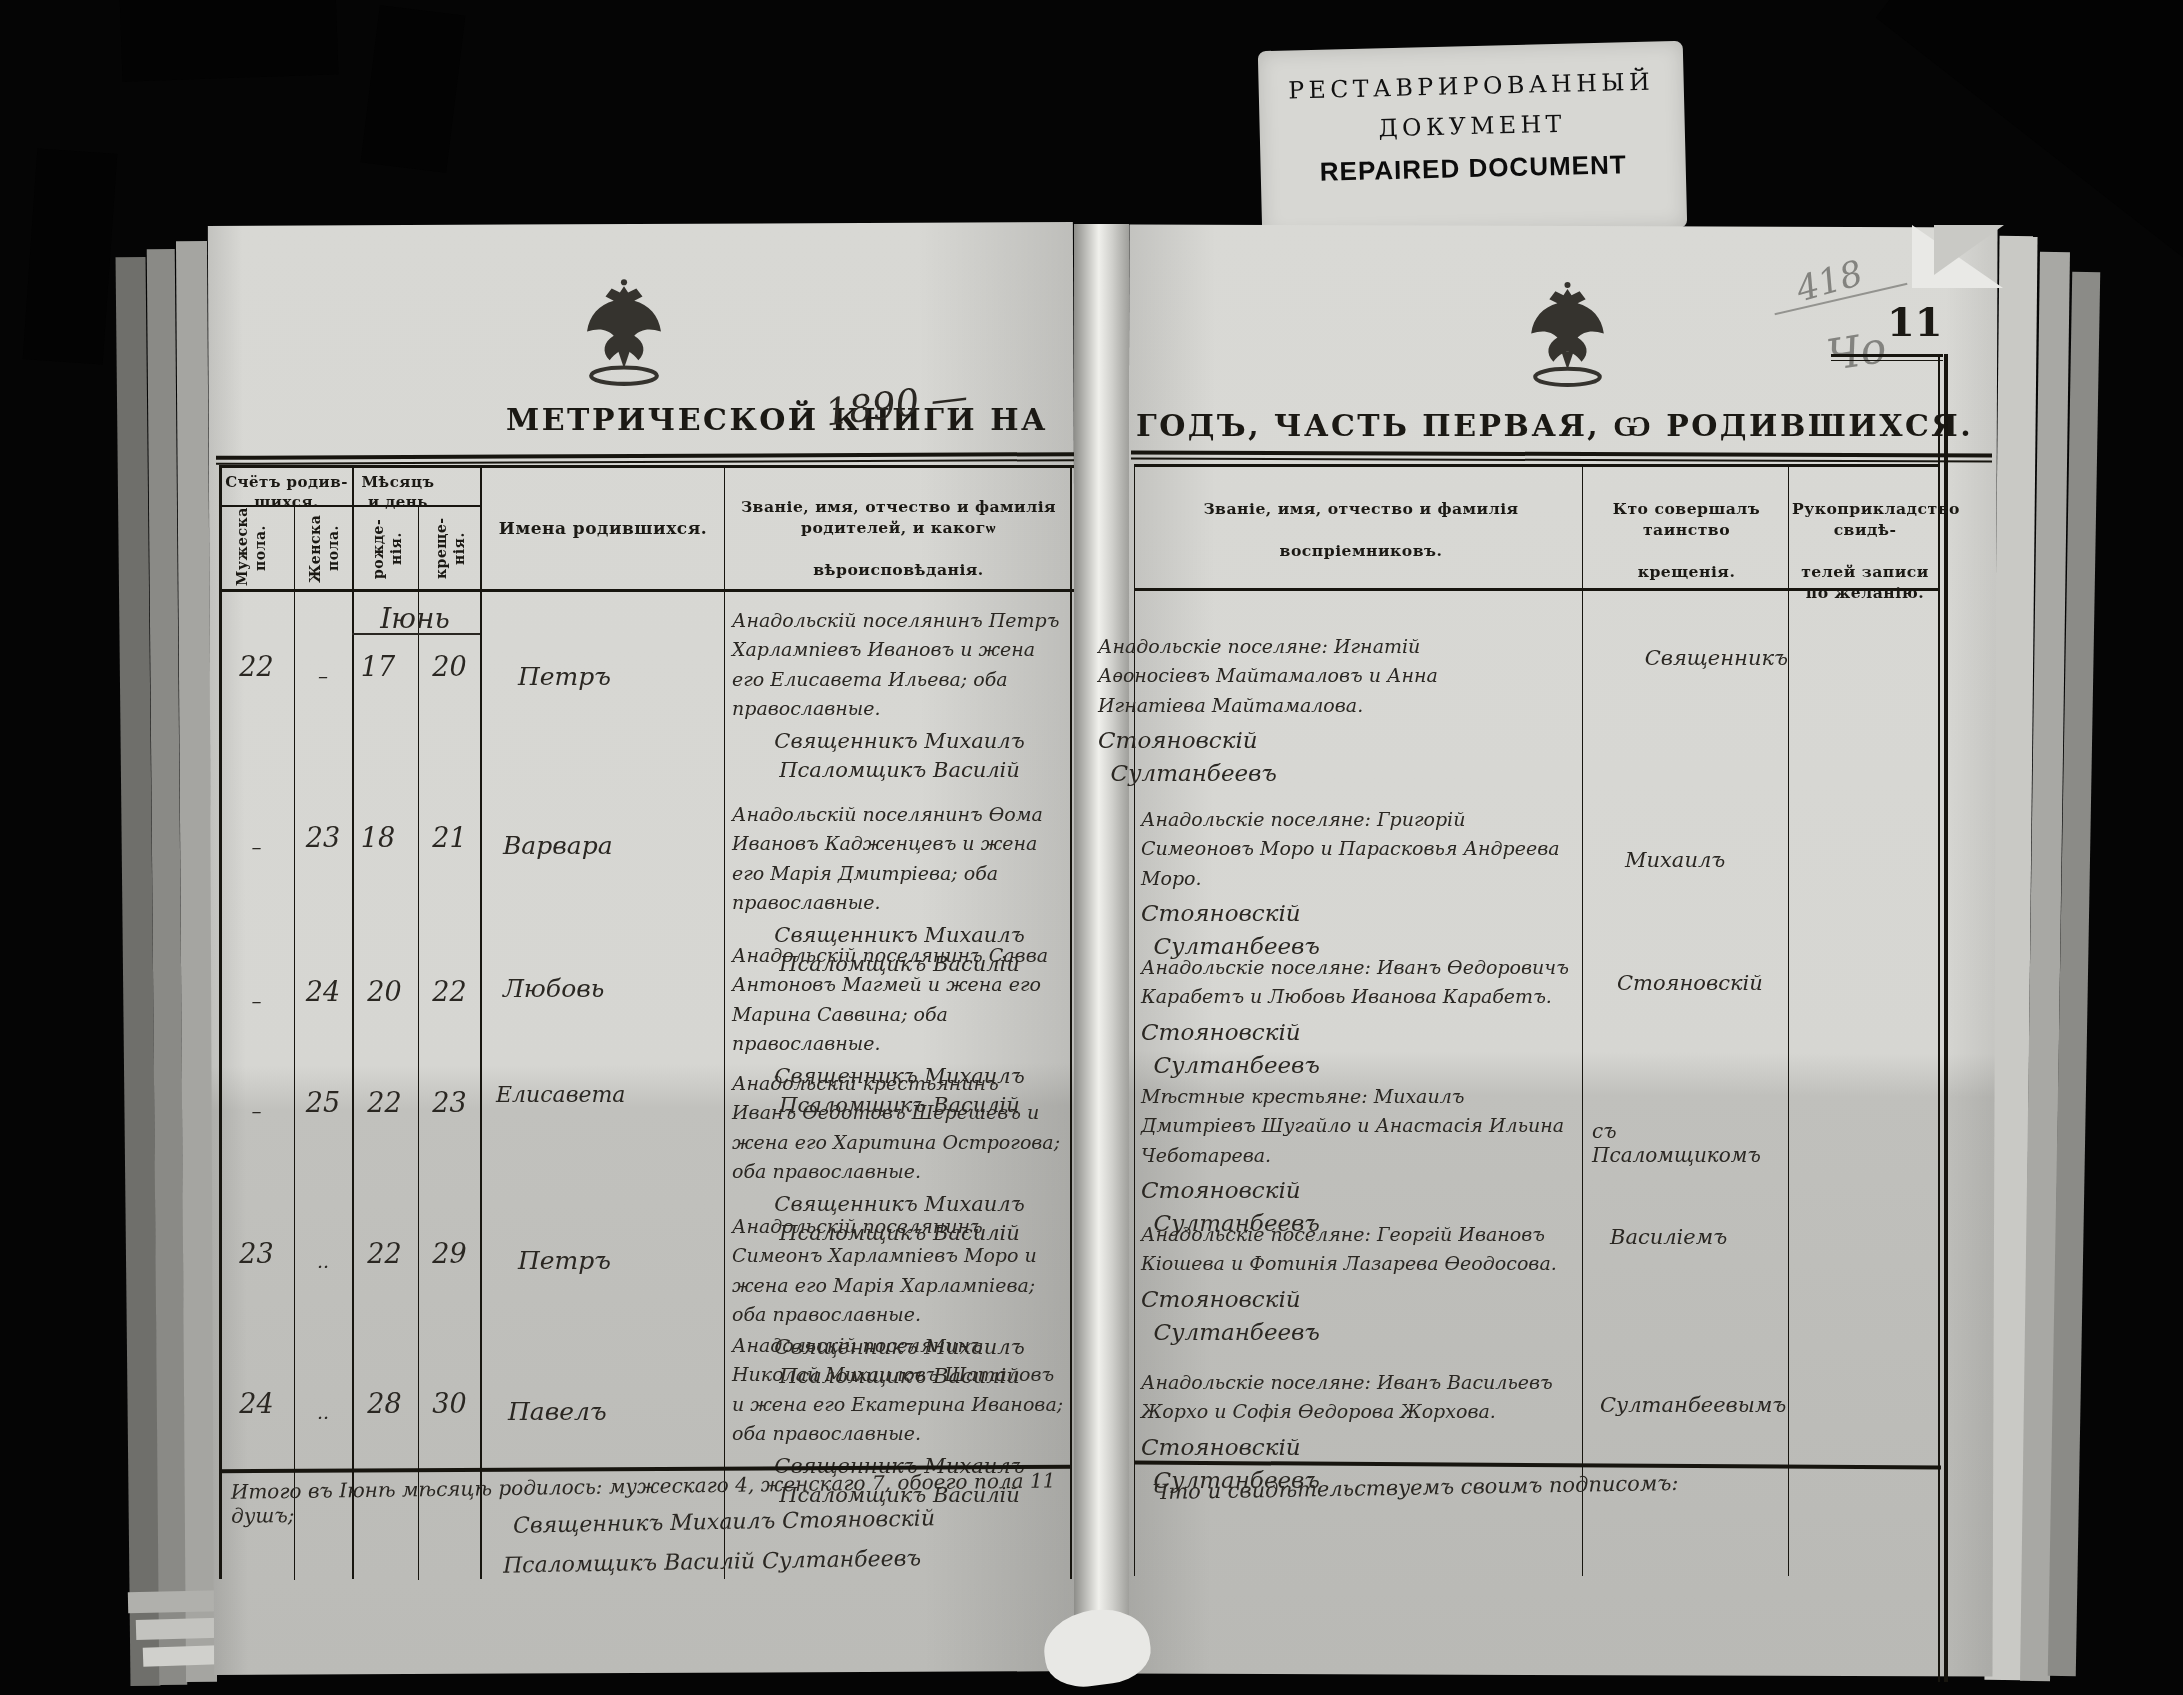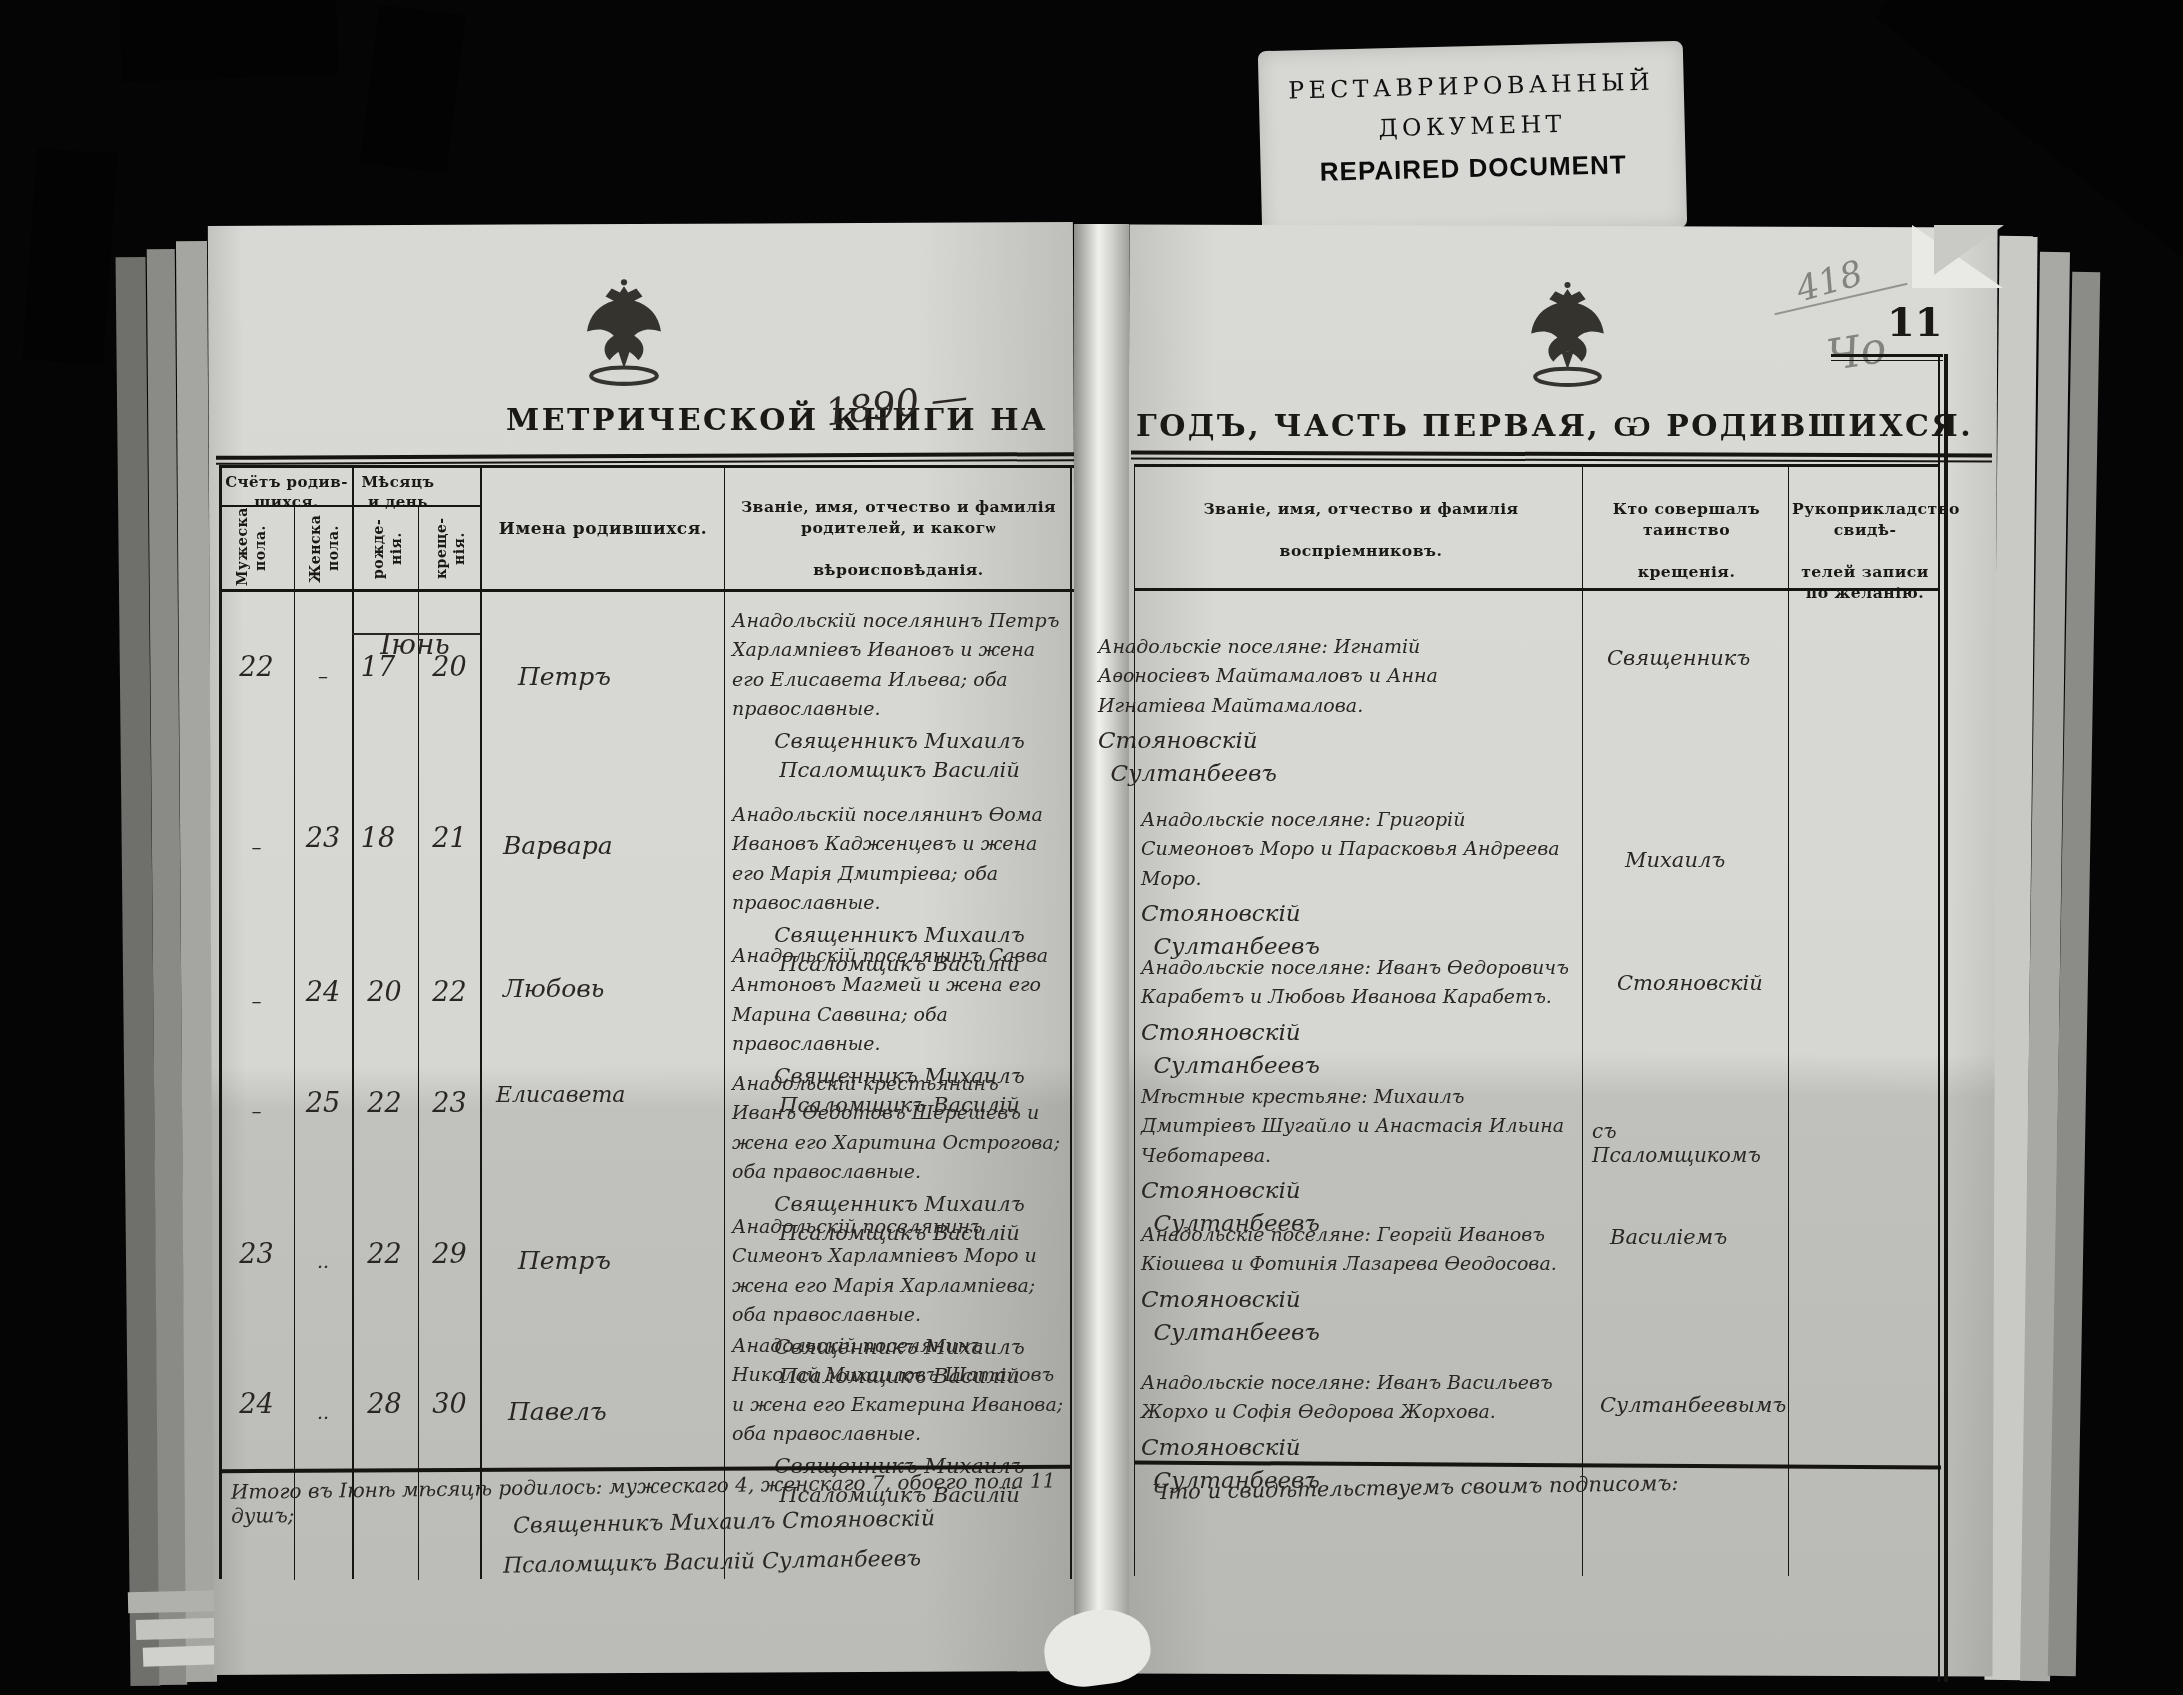--- a/index.html
+++ b/index.html
@@ -153,39 +153,39 @@
   </div>
   <div class="abs printed hdr" style="left:1587px;top:498px;width:199px;font-size:15.6px;">
     <span>Кто совершалъ таинство</span><br><br>
     <span>крещенія.</span>
   </div>
   <div class="abs printed hdr" style="left:1792px;top:498px;width:146px;font-size:15.6px;">
     <span>Рукоприкладство свидѣ-</span><br><br>
     <span>телей записи по желанію.</span>
   </div>
 
-  <div class="abs hw" style="left:347px;top:628px;width:136px;font-size:28px;text-align:center;">Іюнь</div>
+  <div class="abs hw" style="left:347px;top:602px;width:136px;font-size:28px;text-align:center;">Іюнь</div>
   <div class="line" style="left:352px;top:633px;width:128px;height:1.5px;background:#2a2722;"></div>
 
   <div class="abs hw-num" style="left:219px;top:651px;width:75px;">22</div>
   <div class="abs hw-num" style="left:294px;top:664px;width:58px;font-size:20px;">–</div>
   <div class="abs hw-num" style="left:352px;top:651px;width:52px;">17</div>
   <div class="abs hw-num" style="left:418px;top:651px;width:63px;">20</div>
   <div class="abs hw hw-name" style="left:518px;top:646px;">Петръ</div>
   <div class="abs" style="left:732px;top:606px;width:335px;">
     <div class="hw hw-block">Анадольскій поселянинъ Петръ Харлампіевъ Ивановъ и жена его Елисавета Ильева; оба православные.</div>
     <div class="hw clergy">Священникъ Михаилъ</div>
     <div class="hw clergy">Псаломщикъ Василій</div>
   </div>
   <div class="abs" style="left:1098px;top:611px;width:433px;margin-top:21px;">
     <div class="hw hw-block">Анадольскіе поселяне: Игнатій Аѳоносіевъ Майтамаловъ и Анна Игнатіева Майтамалова.</div>
     <div class="hw sig">Стояновскій</div>
     <div class="hw sig" style="margin-left:12.6px;">Султанбеевъ</div>
   </div>
-  <div class="abs hw" style="left:1607px;top:646px;width:181px;font-size:21px;">Священникъ</div>
+  <div class="abs hw" style="left:1607px;top:646px;width:181px;font-size:21px;text-align:right;">Священникъ</div>
 
   <div class="abs hw-num" style="left:219px;top:835px;width:75px;font-size:20px;">–</div>
   <div class="abs hw-num" style="left:294px;top:822px;width:58px;">23</div>
   <div class="abs hw-num" style="left:352px;top:822px;width:52px;">18</div>
   <div class="abs hw-num" style="left:418px;top:822px;width:63px;">21</div>
   <div class="abs hw hw-name" style="left:503px;top:815px;">Варвара</div>
   <div class="abs" style="left:732px;top:800px;width:335px;">
     <div class="hw hw-block">Анадольскій поселянинъ Ѳома Ивановъ Кадженцевъ и жена его Марія Дмитріева; оба православные.</div>
     <div class="hw clergy">Священникъ Михаилъ</div>
     <div class="hw clergy">Псаломщикъ Василій</div>

